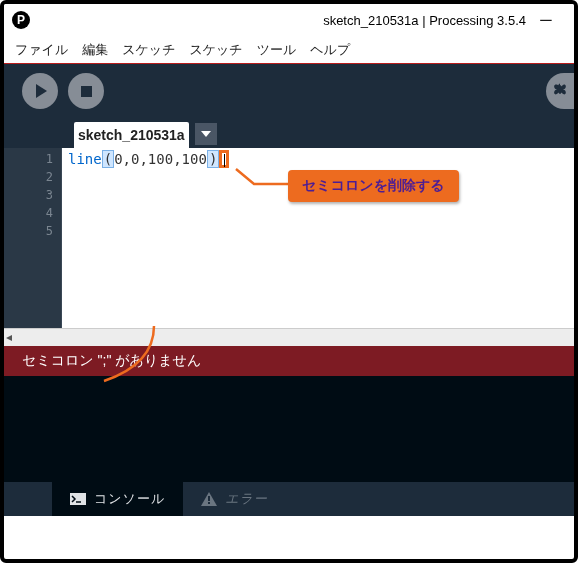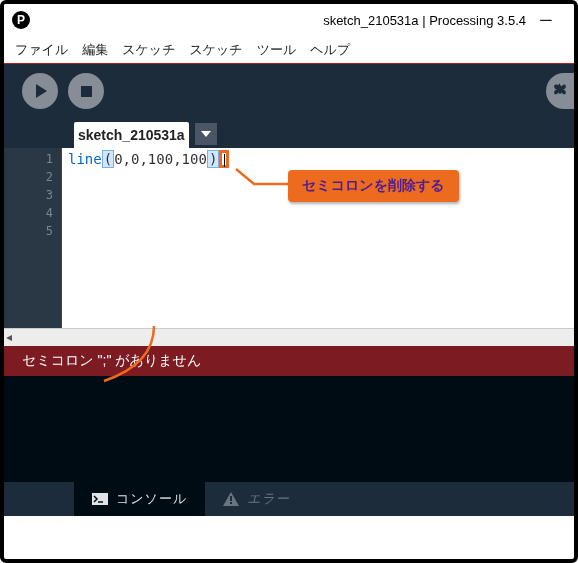--- a/index.html
+++ b/index.html
@@ -37,21 +37,21 @@
   .cursor-box { display: inline-block; border: 3px solid #ed6b1f; width: 10px; height: 18px; vertical-align: top; position: relative; }
   .cursor-box::after { content: ""; position: absolute; left: 2px; top: 1px; width: 1px; height: 13px; background: #000; }
   
   .scrollh { height: 18px; background: #ededed; border-top: 1px solid #ccc; position: relative; }
   .scrollh .arrow { position: absolute; left: 2px; top: 1px; font-size: 12px; color: #555; }
   
   .errorbar { height: 30px; background: #7d1b23; color: #fff; display: flex; align-items: center; padding: 0 18px; font-size: 14px; position: relative; }
   
   .console-gap { height: 106px; background: #000c14; }
   
-  .bottomtabs { height: 34px; background: #1d2c3b; display: flex; align-items: stretch; padding-left: 70px; }
+  .bottomtabs { height: 34px; background: #1d2c3b; display: flex; align-items: stretch; padding-left: 48px; }
   .btab { display: flex; align-items: center; gap: 8px; padding: 0 18px; font-size: 13px; letter-spacing: 1px; }
   .btab.active { background: #000c14; color: #e0e3e6; }
   .btab.inactive { color: #6a7580; font-style: italic; }
   .btab .ico { width: 16px; height: 14px; display: inline-flex; align-items: center; justify-content: center; }
   
   .callout { position: absolute; background: #ed6b1f; color: #4c1d95; font-weight: bold; font-size: 14px; padding: 7px 14px; border-radius: 4px; box-shadow: 1px 2px 3px rgba(0,0,0,.3); z-index: 50; }
   .c1 { top: 166px; left: 284px; }
   .c2 { top: 294px; left: 56px; }
   
   .conn-line { position: absolute; stroke: #ed6b1f; stroke-width: 2.5; fill: none; z-index: 49; }

